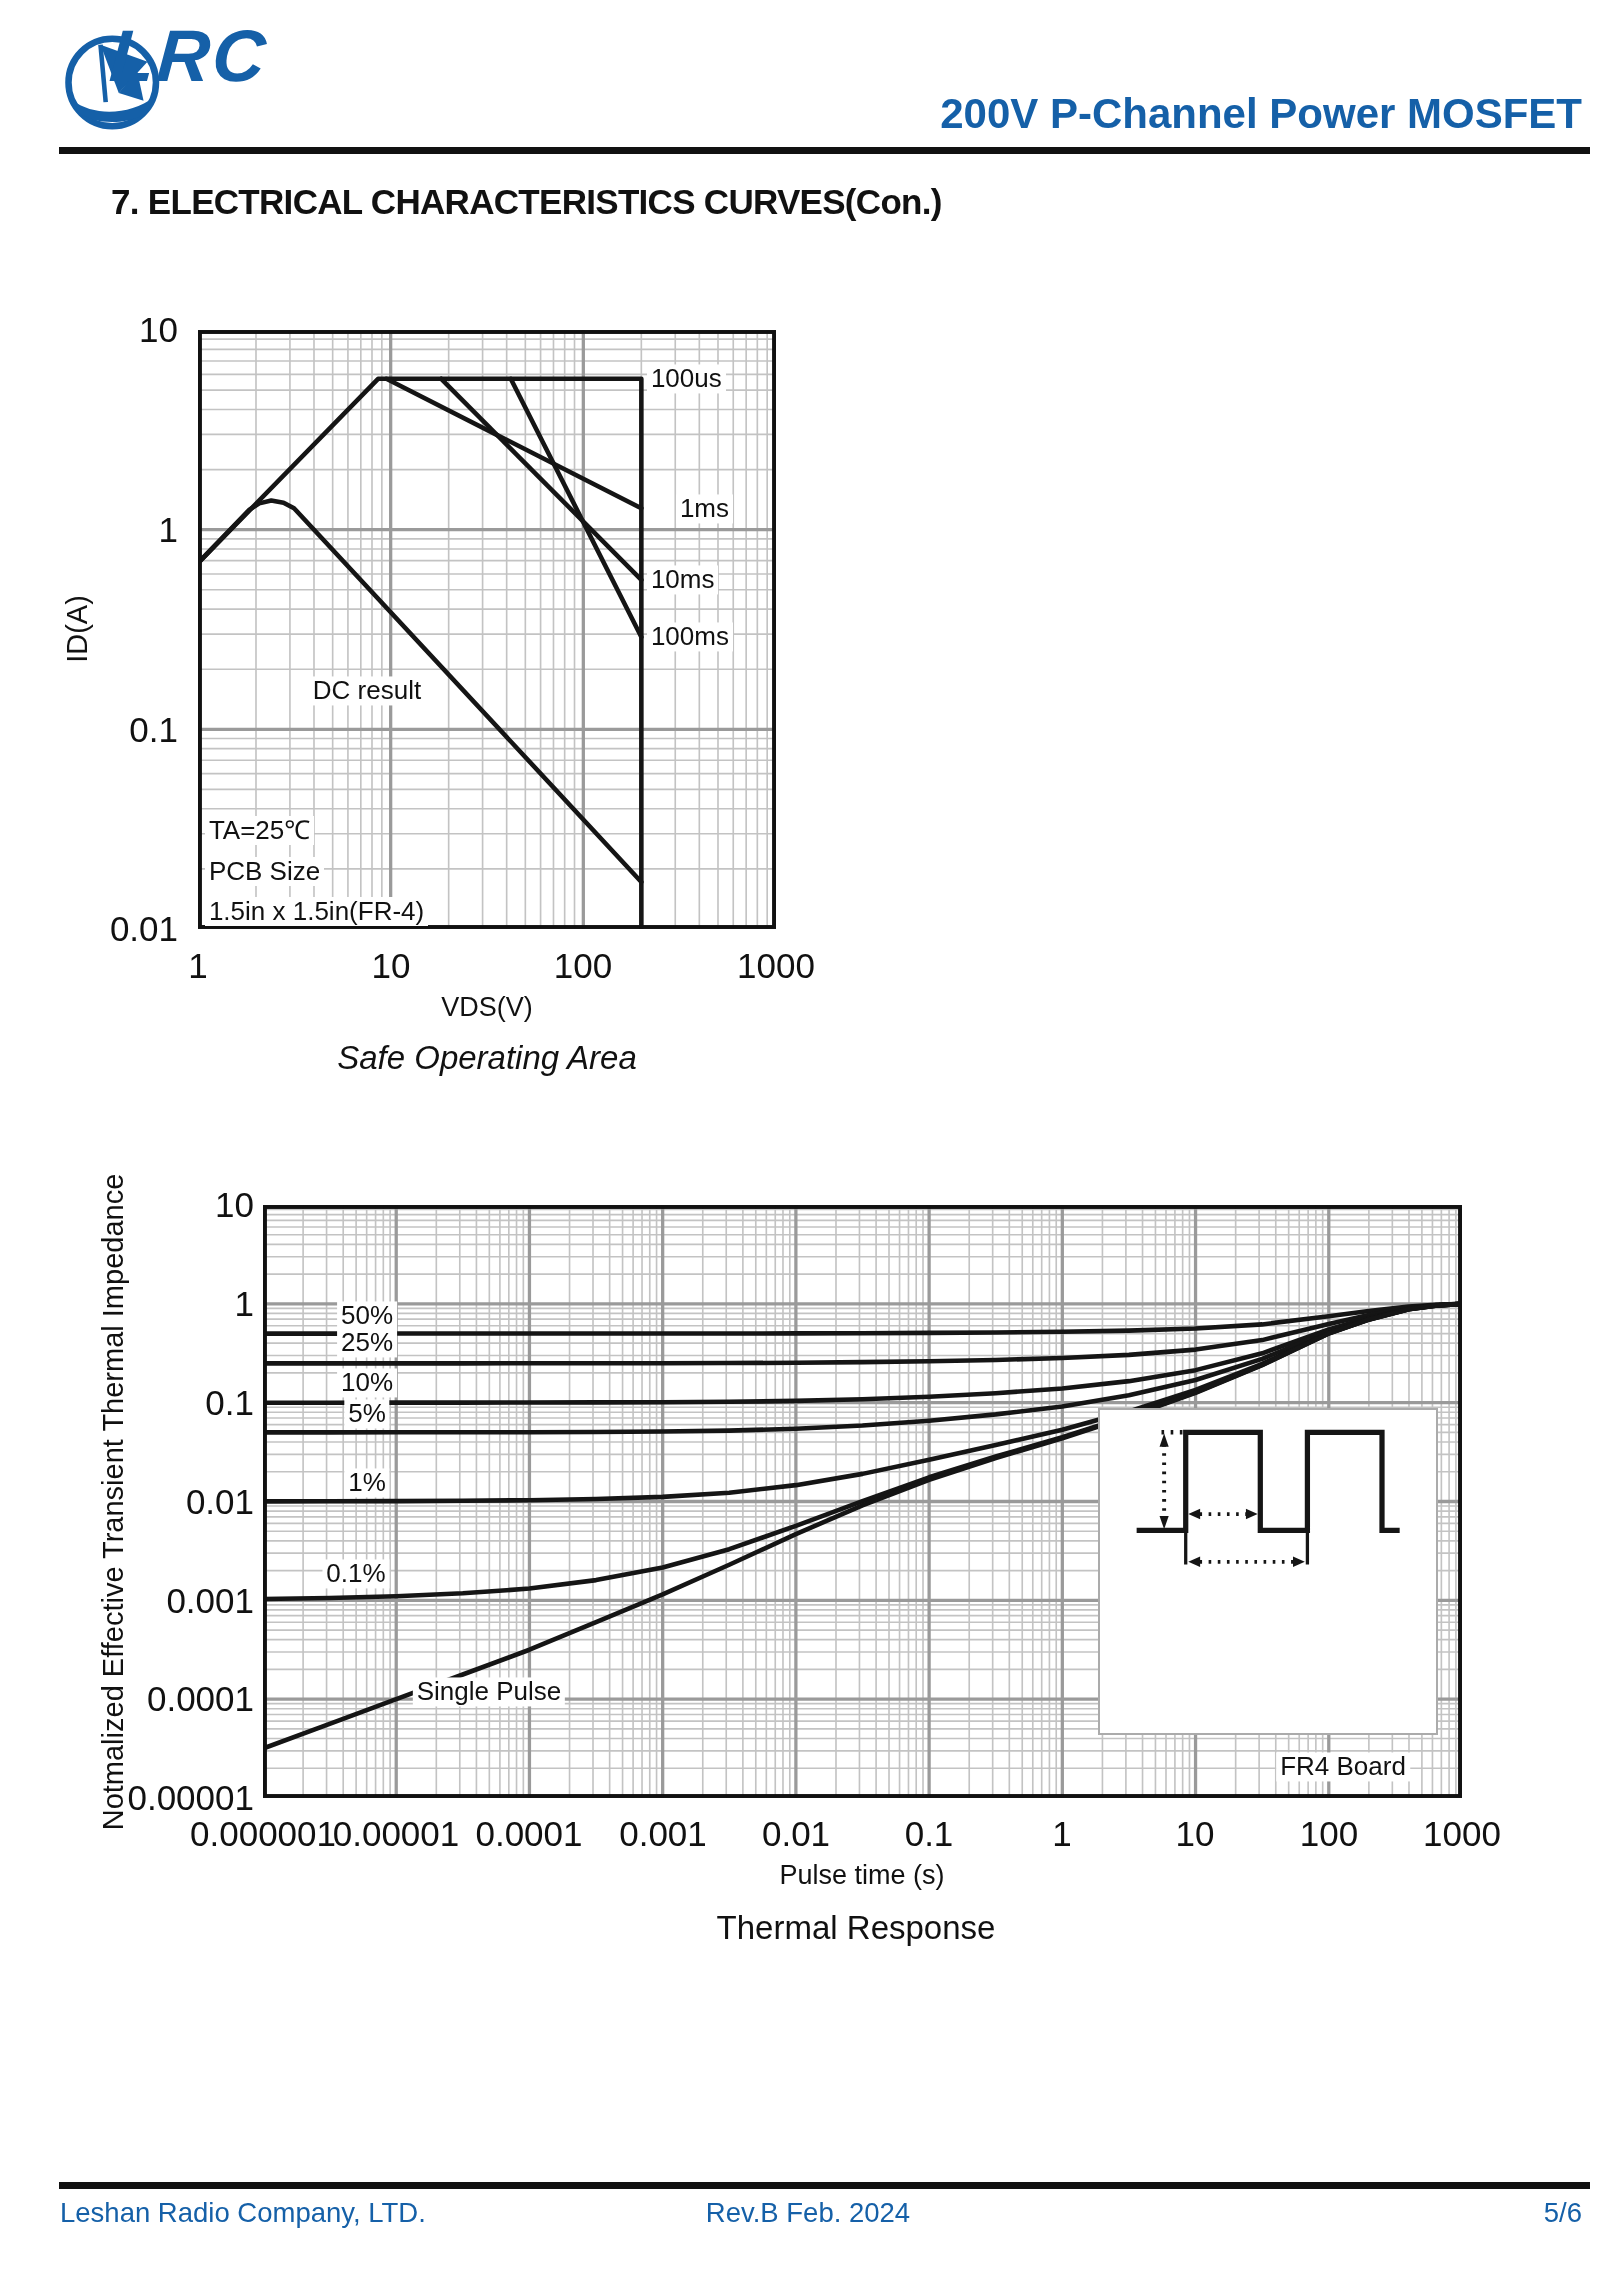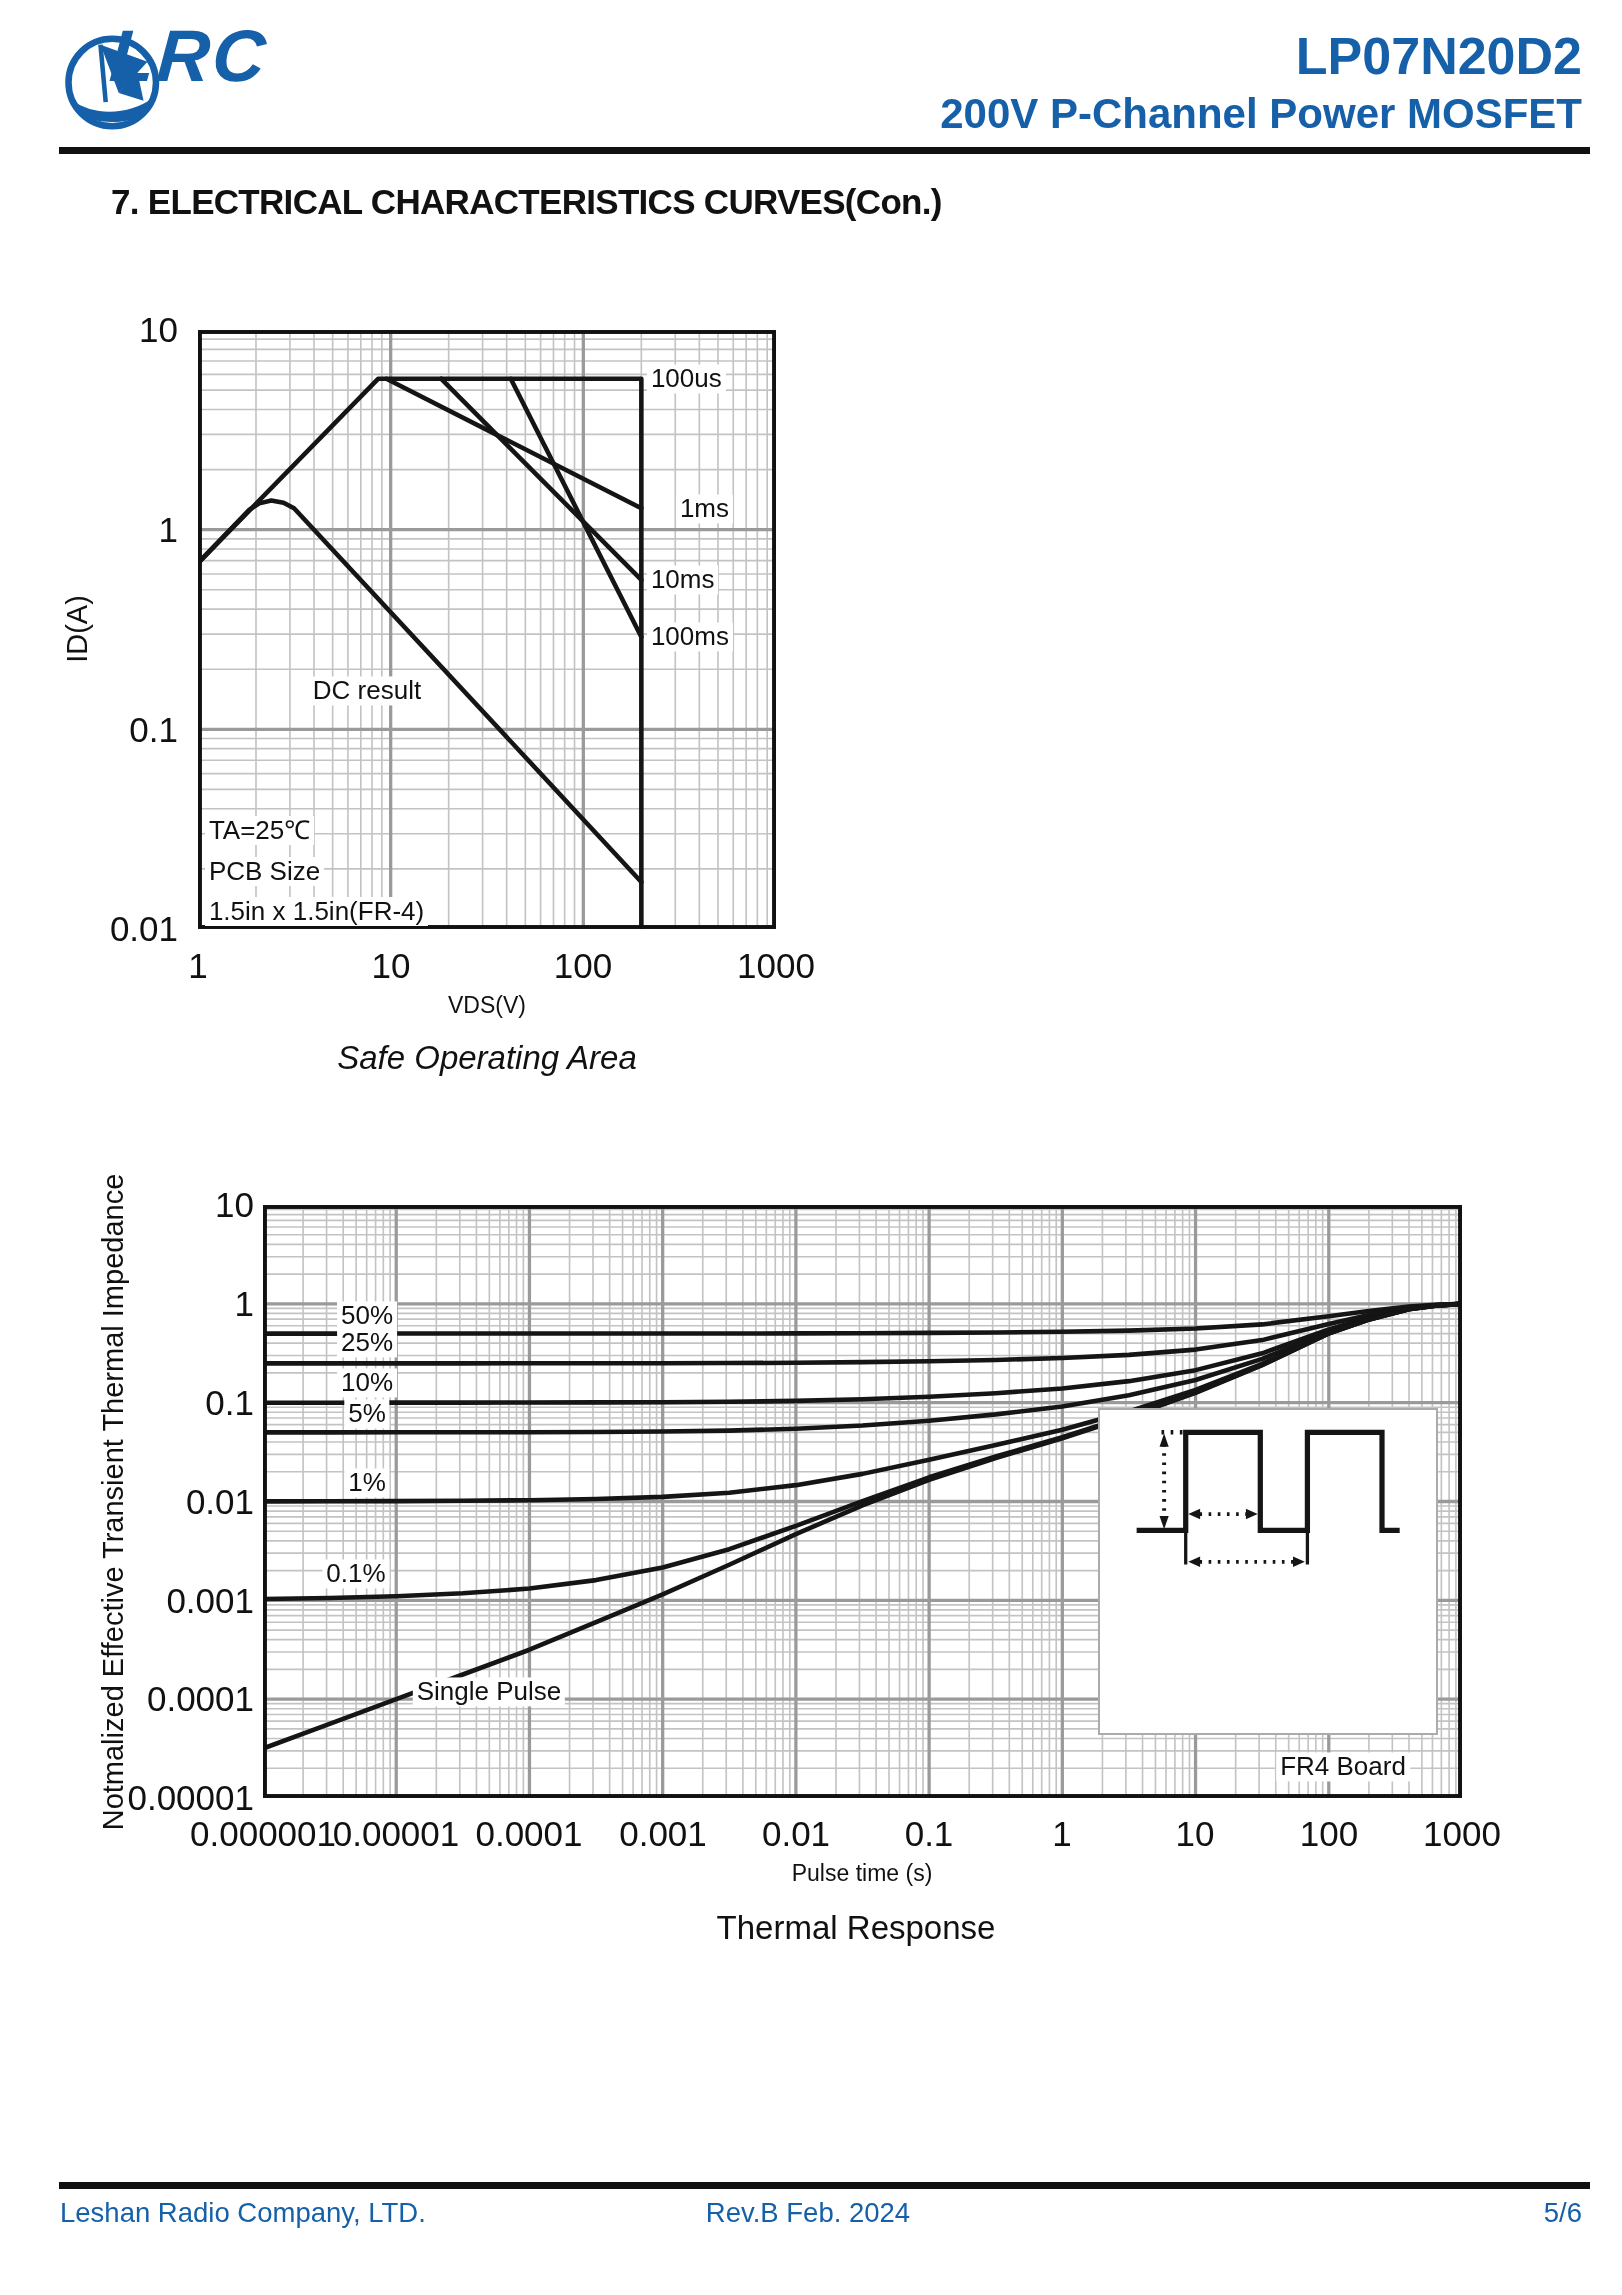--- a/index.html
+++ b/index.html
@@ -3,21 +3,21 @@
 <meta charset="utf-8">
 <style>
   html,body{margin:0;padding:0;background:#ffffff;}
   #page{position:relative;width:1623px;height:2295px;background:#fff;
         font-family:"Liberation Sans", sans-serif;color:#111;overflow:hidden;}
   .abs{position:absolute;}
   .rule{position:absolute;background:#111;height:6.5px;}
   .tick{position:absolute;font-size:35px;white-space:nowrap;color:#111;}
   .tick.cx{transform:translateX(-50%);}
   .tick.cy{transform:translateY(-50%);}
-  .axis-label{position:absolute;font-size:23px;white-space:nowrap;}
+  .axis-label{position:absolute;font-size:27px;white-space:nowrap;}
   .chart-title{position:absolute;font-size:33px;white-space:nowrap;transform:translateX(-50%);}
   .chart-label{position:absolute;font-size:26px;background:#fff;padding:0 3.9px;
                line-height:1.12;white-space:nowrap;}
   .ylab{position:absolute;font-size:29px;white-space:nowrap;
         transform:translate(-50%,-50%) rotate(-90deg);}
   .note-line{position:absolute;font-size:23.6px;white-space:nowrap;line-height:1.2;}
   sub{font-size:62%;}
   #logo-text{position:absolute;left:110px;top:14.4px;font-size:73px;font-weight:bold;
              font-style:italic;color:#1560a8;letter-spacing:2.6px;transform:skewX(-4deg);}
   #part-number{position:absolute;right:41px;top:26px;font-size:52px;font-weight:bold;
@@ -37,21 +37,20 @@
 
   <div class="abs" style="left:0;top:0;width:1623px;height:157px;">
     <svg class="abs" style="left:60px;top:29px;" width="111" height="111" viewBox="0 0 170 170">
       <circle cx="80" cy="82" r="67" fill="none" stroke="#1560a8" stroke-width="10"></circle>
       <path d="M62 24 L134 50 L90 98 Z" fill="#1560a8"></path>
       <path d="M90 98 L118 64 L128 110 Z" fill="#1560a8"></path>
       <path d="M20 110 C 52 134, 108 132, 144 104 L 132 130 C 96 148, 54 146, 28 128 Z" fill="#1560a8"></path>
       <path d="M62 24 L70 112" stroke="#1560a8" stroke-width="7" fill="none"></path>
     </svg>
     <div id="logo-text">LRC</div>
-    <div id="part-number">LP07N20D2</div>
     <div id="part-subtitle">200V P-Channel Power MOSFET</div>
     <div class="rule" style="left:59px;top:147px;width:1531px;"></div>
   </div>
 
   <div id="section-title">7. ELECTRICAL CHARACTERISTICS CURVES(Con.)</div>
 
   <svg id="soa-plot" class="abs" style="left:198px;top:330px;" width="578" height="599" viewBox="0 0 883 915">
       <line x1="88.60316205709846" y1="0" x2="88.60316205709846" y2="915" stroke="#c3c3c3" stroke-width="2.5"></line>
       <line x1="140.43268930582065" y1="0" x2="140.43268930582065" y2="915" stroke="#c3c3c3" stroke-width="2.5"></line>
       <line x1="177.20632411419692" y1="0" x2="177.20632411419692" y2="915" stroke="#c3c3c3" stroke-width="2.5"></line>

